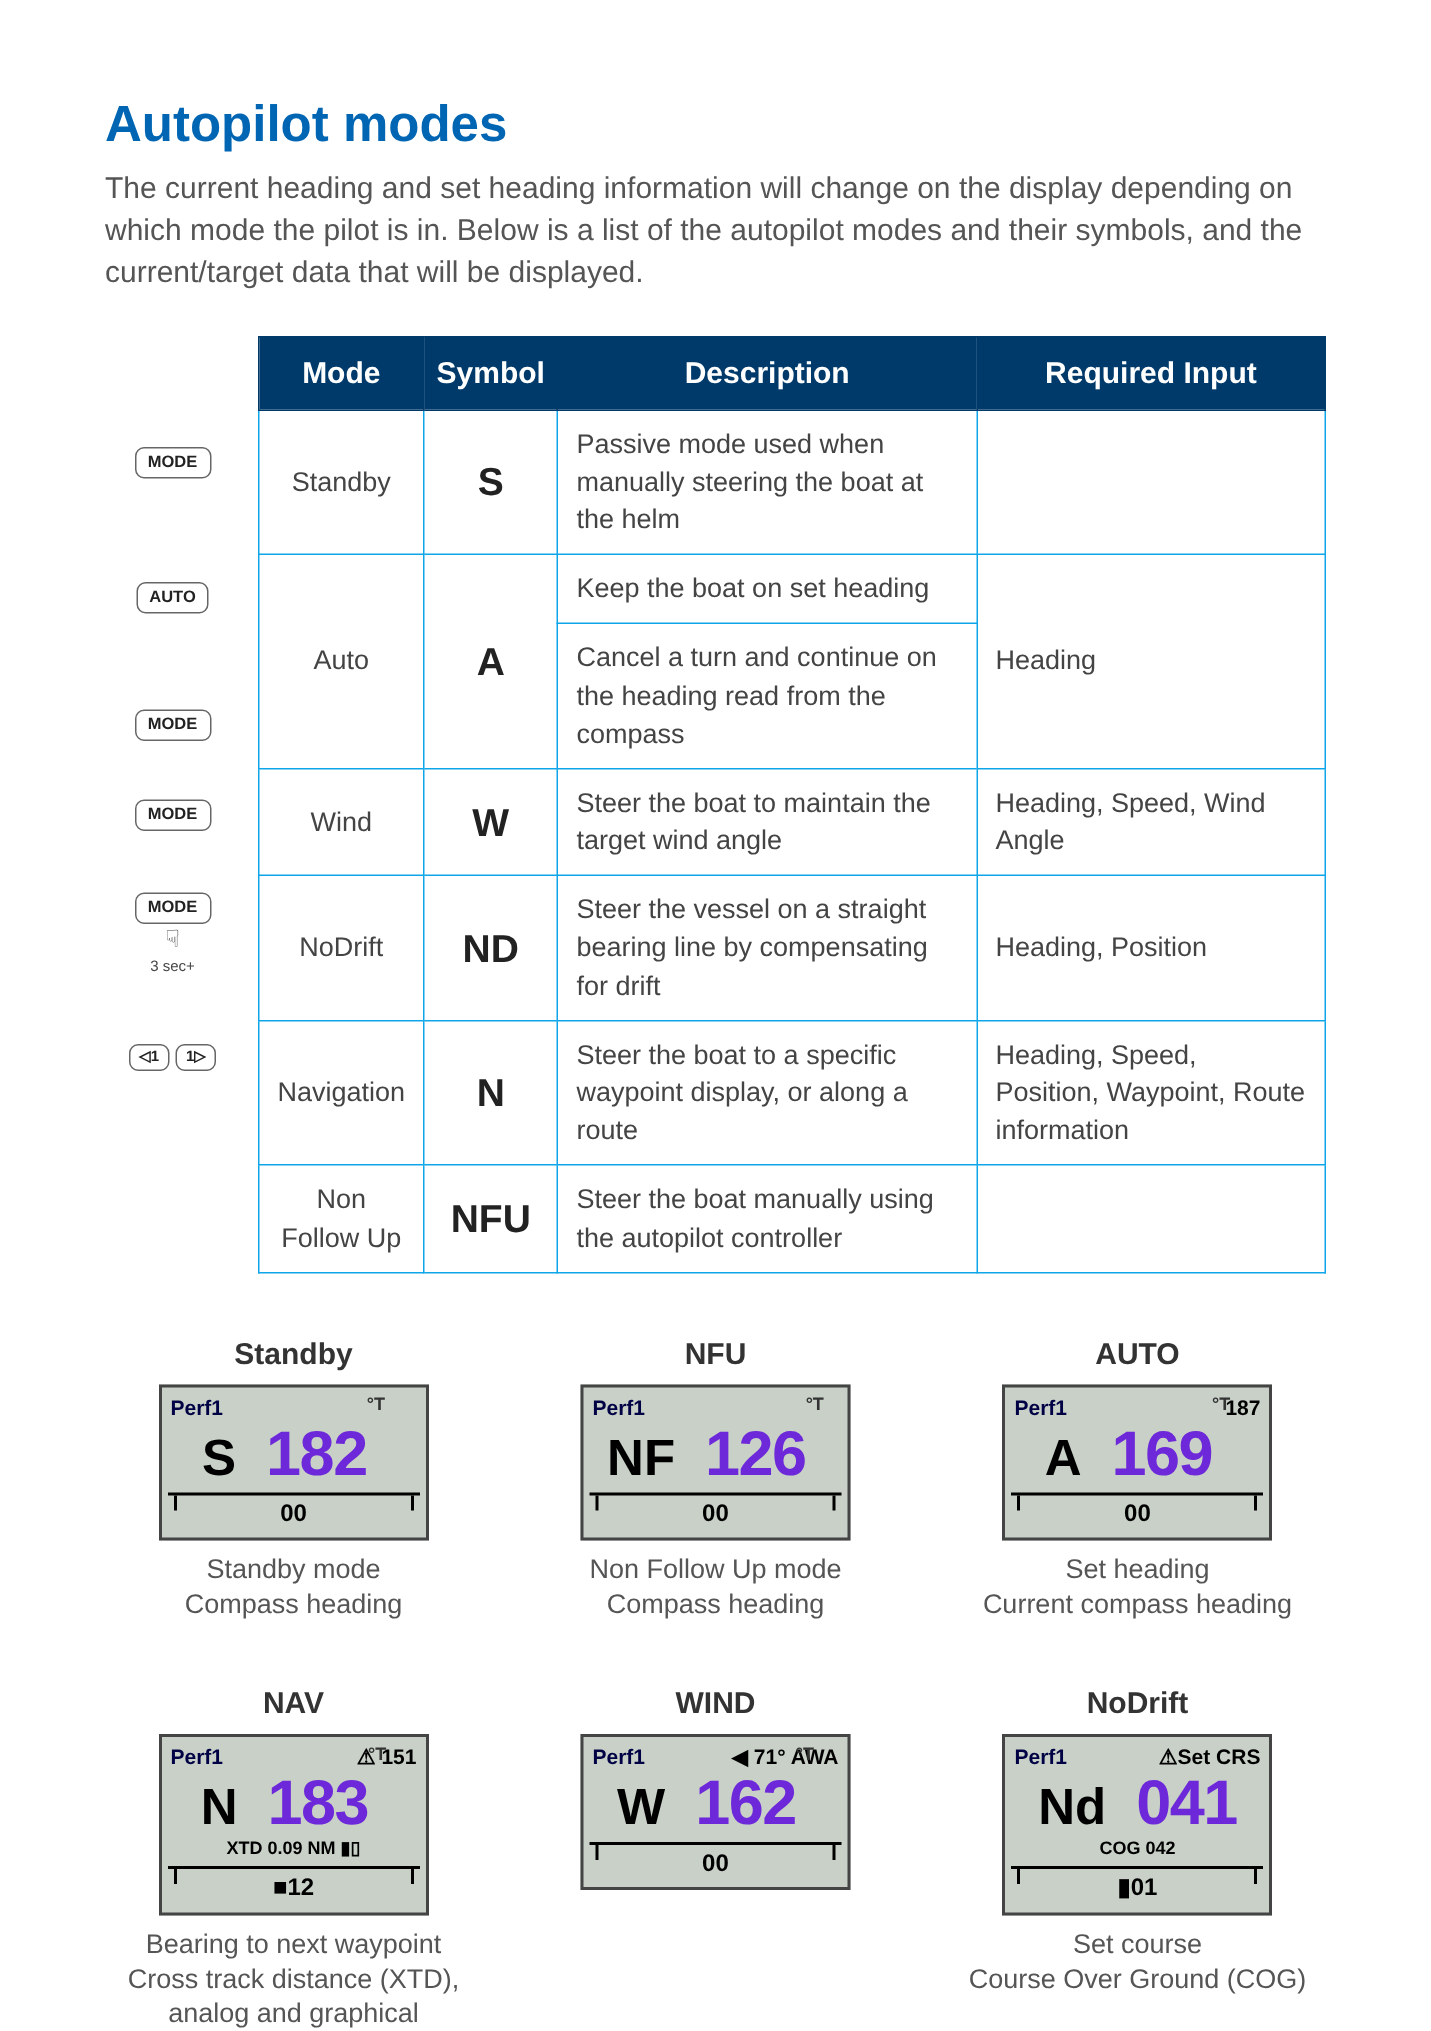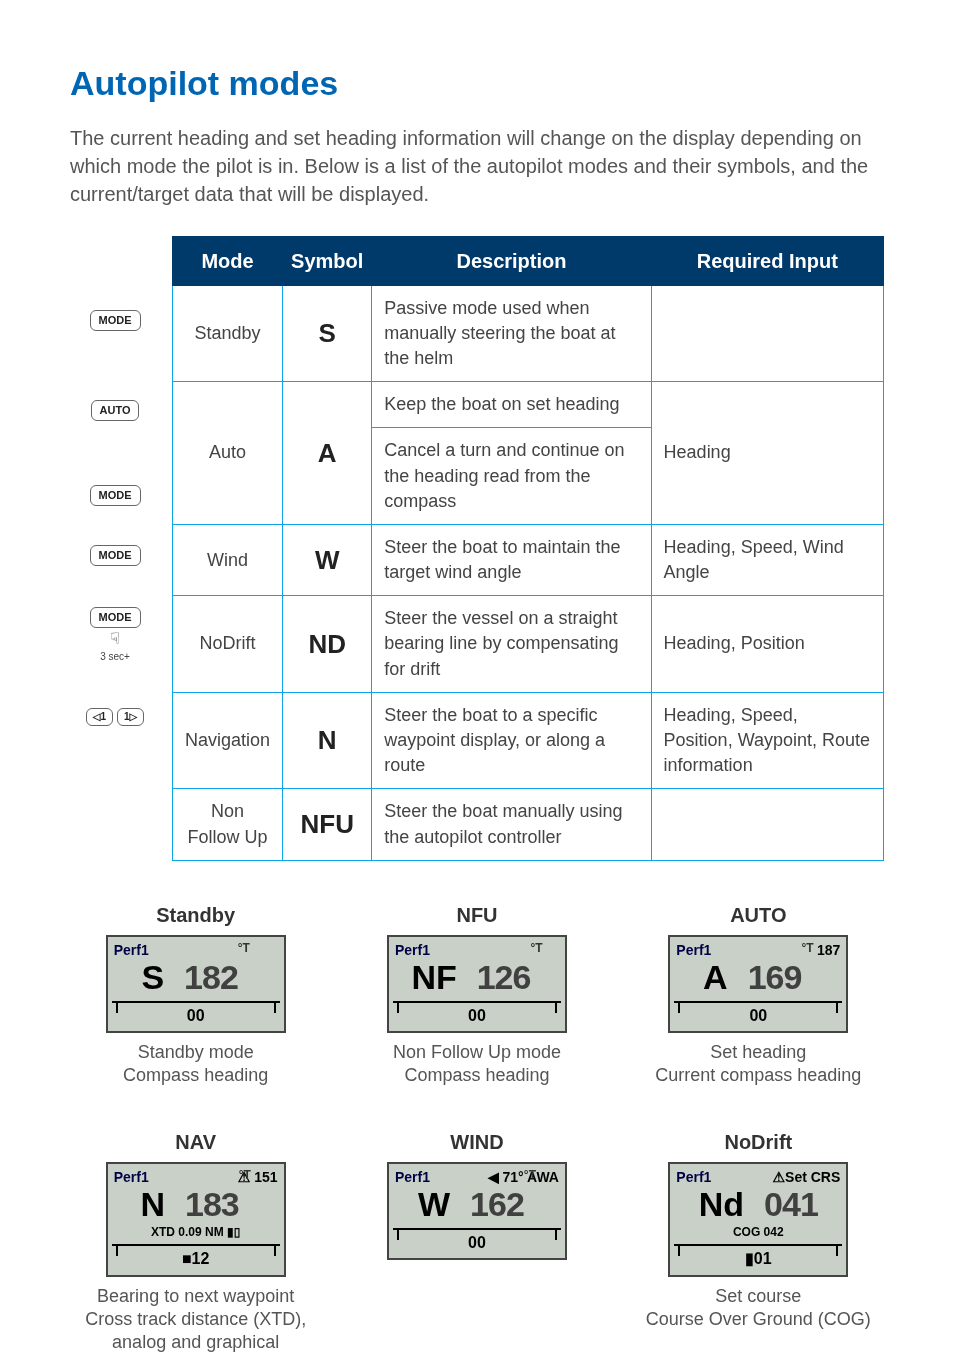--- a/index.html
+++ b/index.html
@@ -8,21 +8,21 @@
     width: 954px;
     padding: 60px 70px 60px 70px;
     color: #333;
     font-size: 18px;
     line-height: 1.4;
   }
   h1 {
     color: #0066b3;
     font-size: 34px;
     font-weight: 700;
-    margin-bottom: 16px;
+    margin-bottom: 4px;
   }
   .intro {
     font-size: 20px;
     color: #555;
     margin-bottom: 28px;
     font-weight: 300;
   }
   .modes-wrap {
     display: flex;
     gap: 12px;
@@ -132,23 +132,23 @@
     justify-content: center;
     gap: 8px;
   }
   .lcd .sym {
     font-size: 34px;
     font-weight: 700;
     color: #000;
     line-height: 1;
   }
   .lcd .num {
-    font-size: 34px;
-    font-weight: 700;
-    color: #404040;
+    font-size: 42px;
+    font-weight: 700;
+    color: #6d28d9;
     line-height: 1;
     letter-spacing: -1px;
     margin-left: 12px;
   }
   .lcd .unit {
     font-size: 12px;
     font-weight: 700;
     vertical-align: top;
     position: relative;
     top: -20px;

